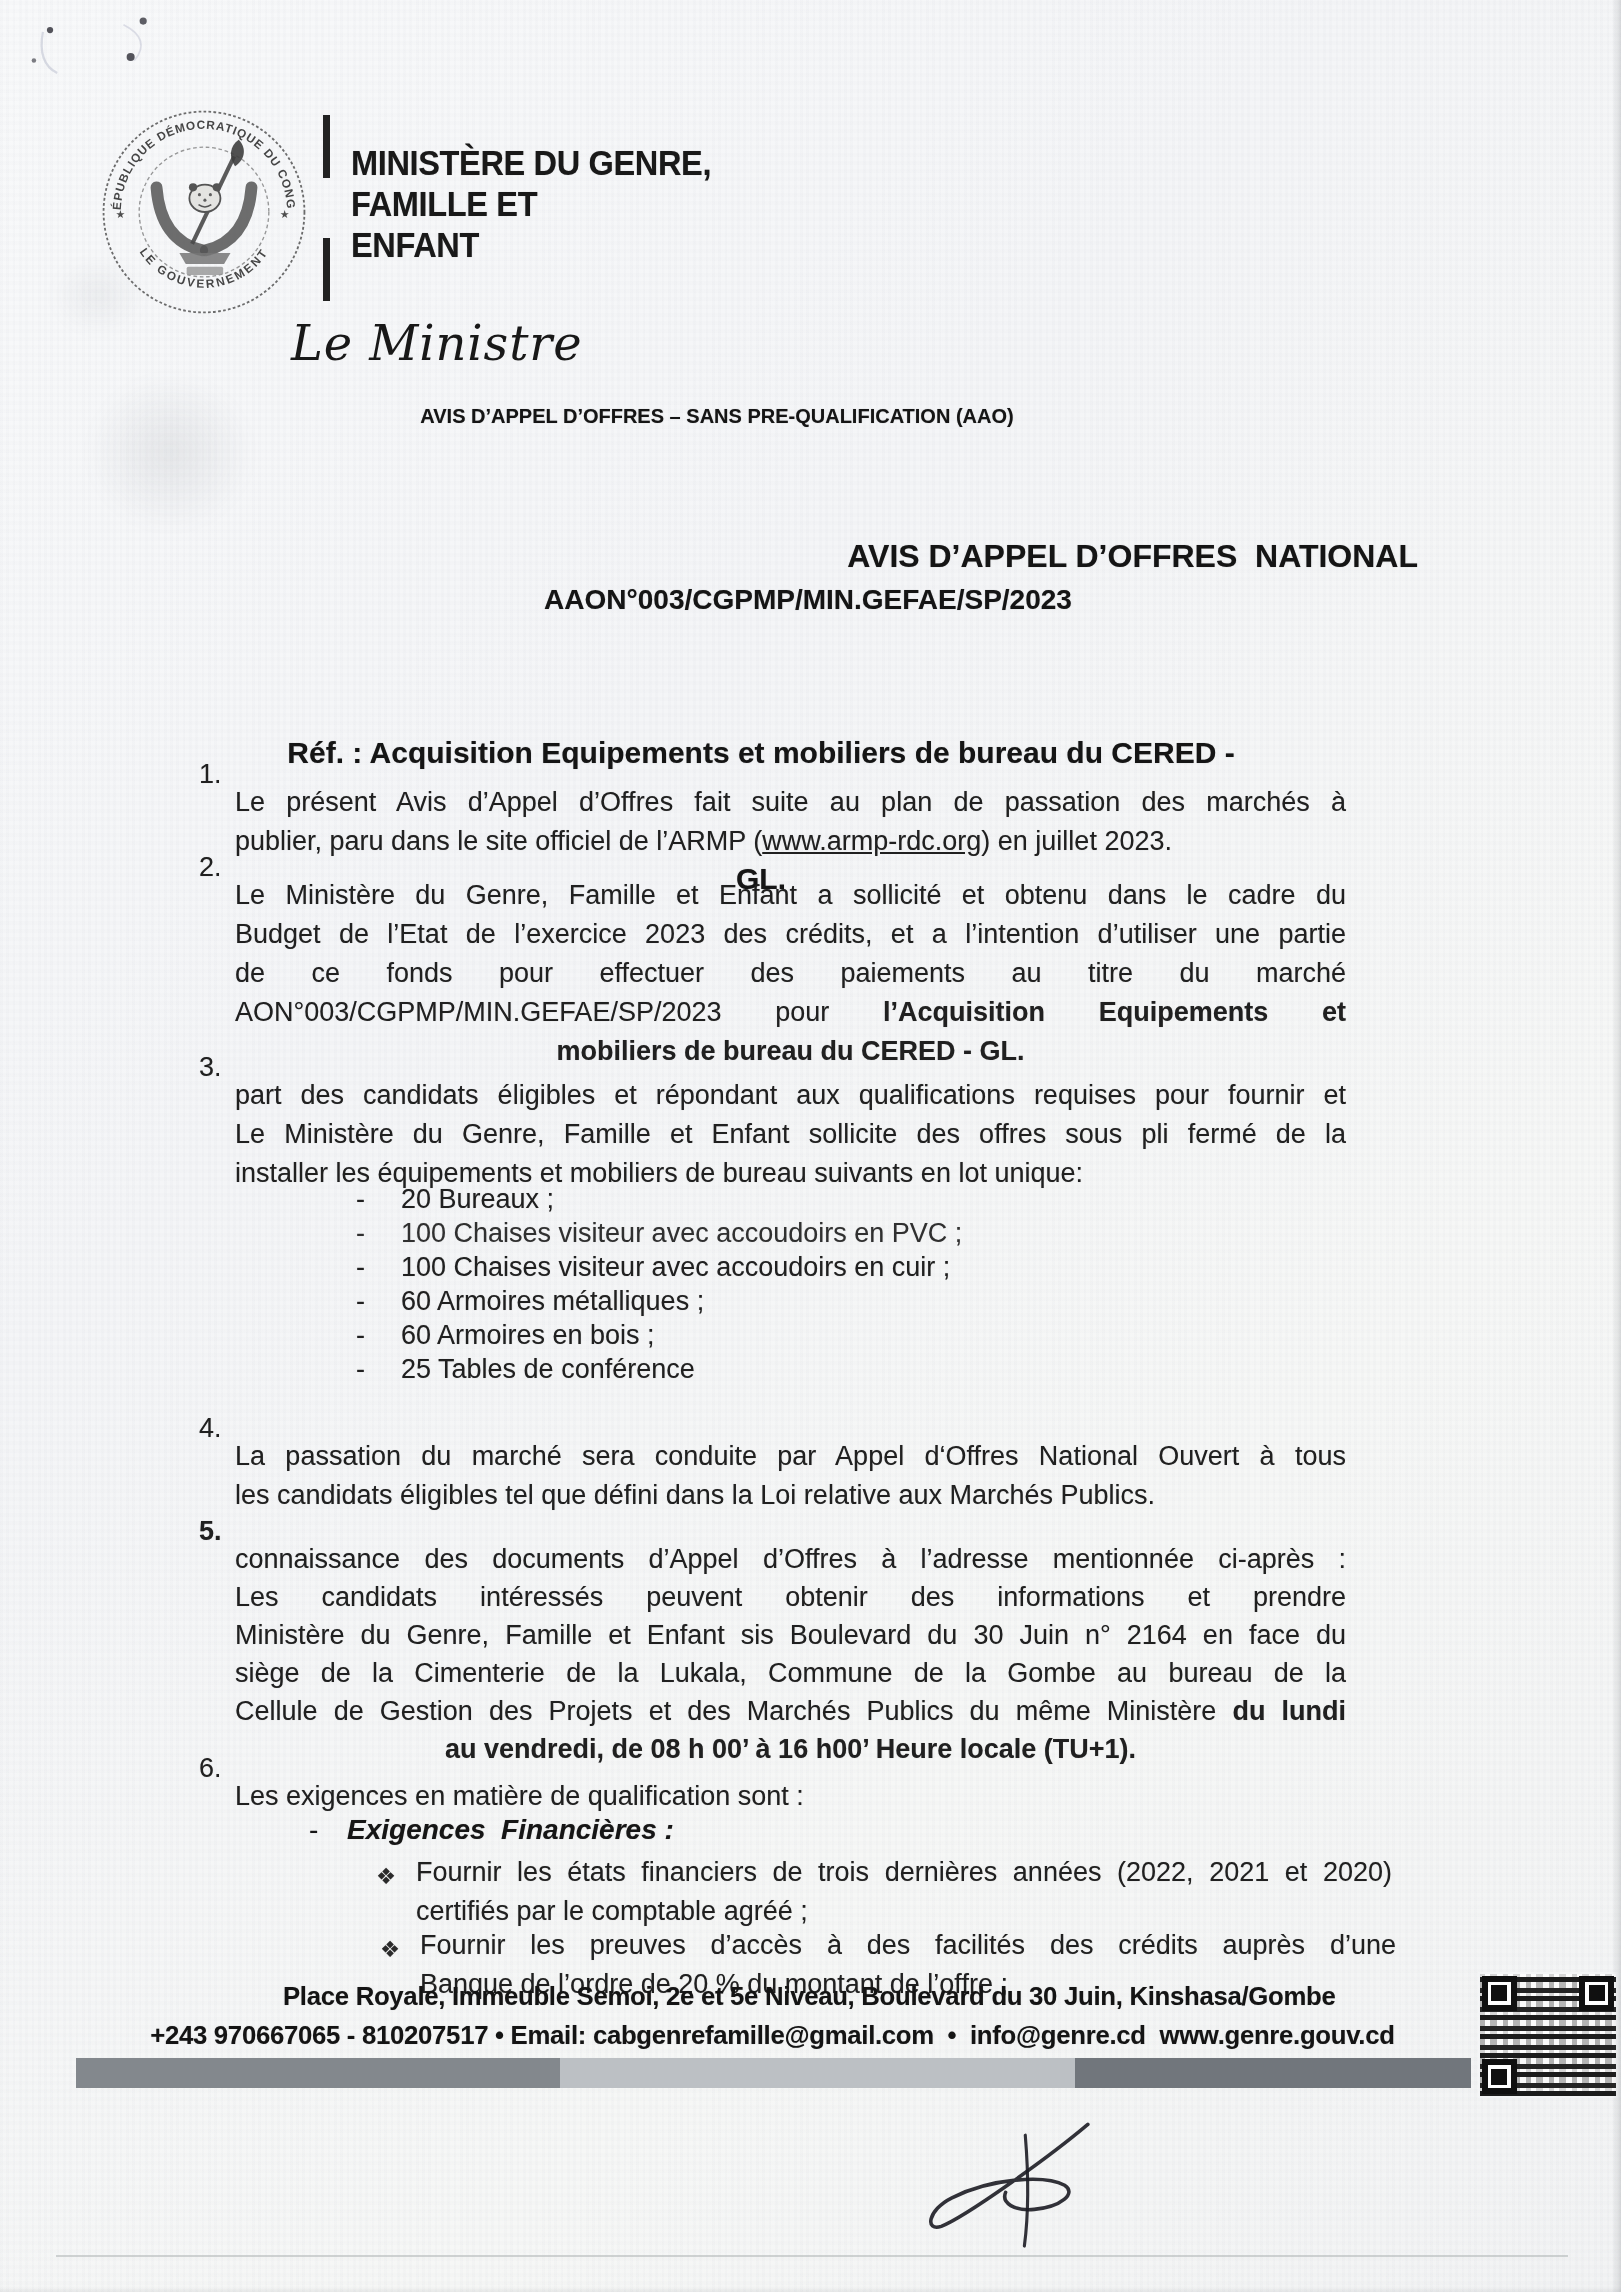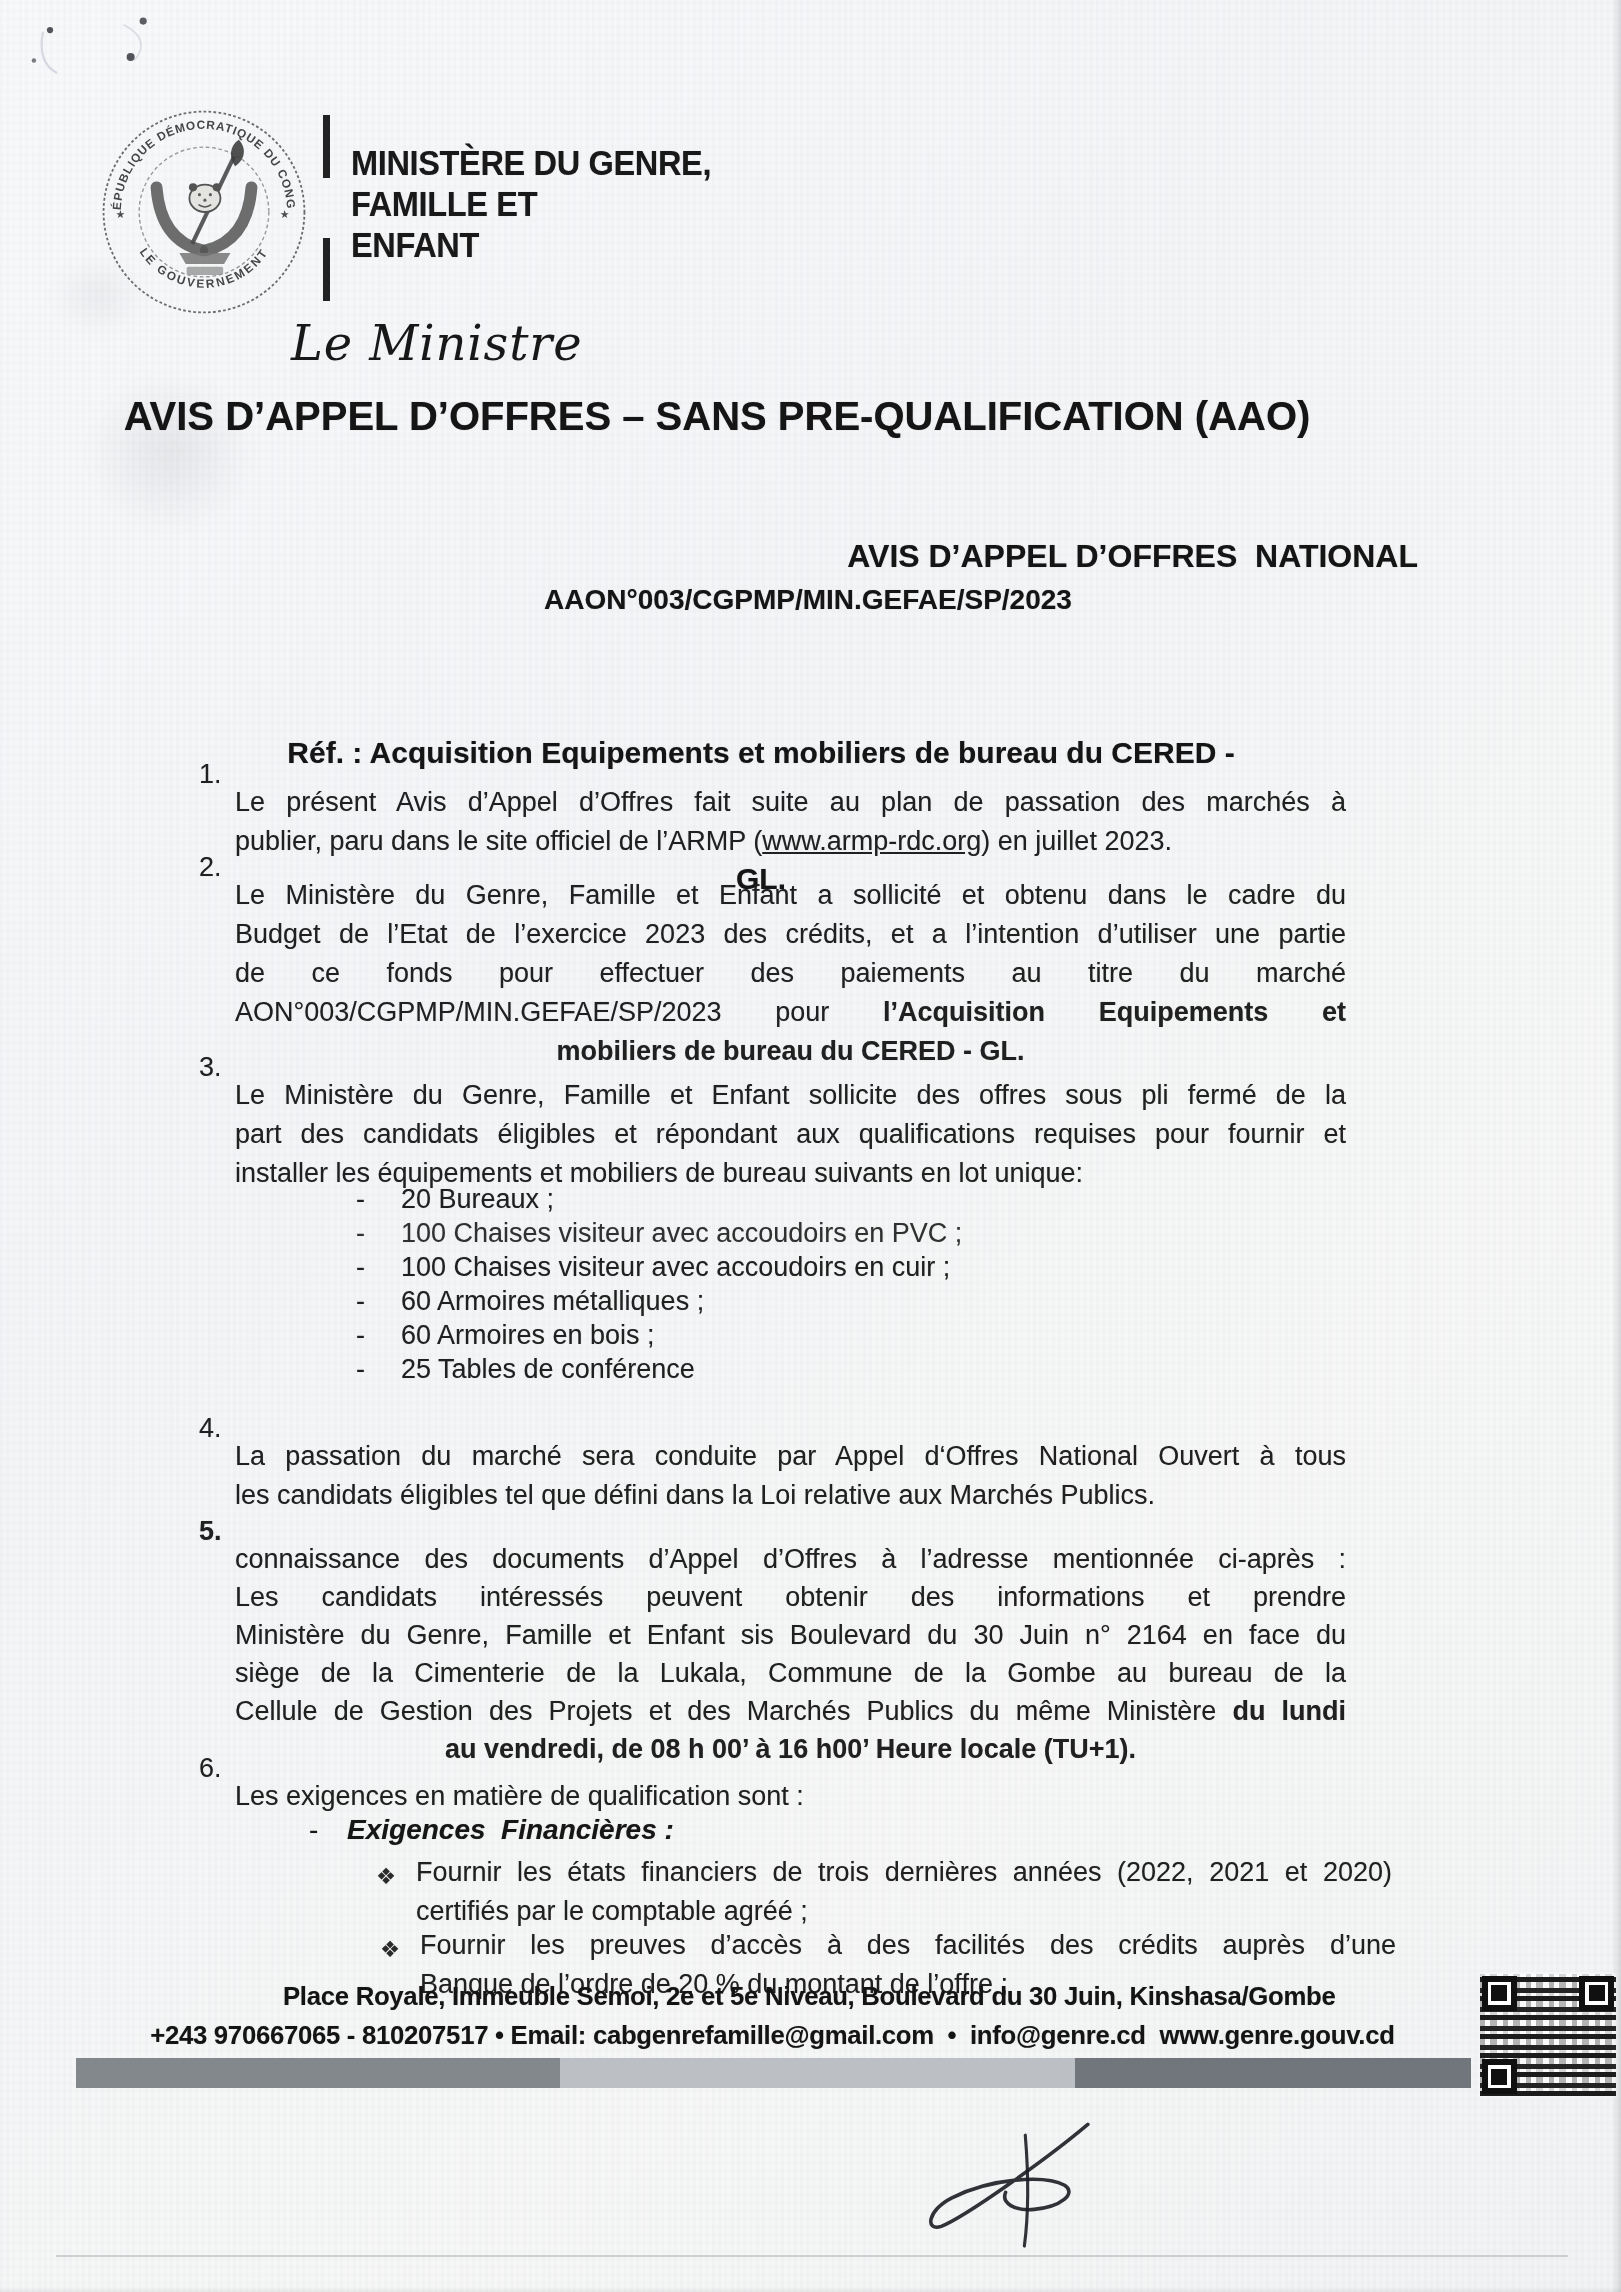--- a/index.html
+++ b/index.html
@@ -33,21 +33,21 @@
   .divider.seg2{top:238px;height:63px;}
   .ministry{position:absolute;left:351px;top:142px;font-weight:700;font-size:35px;line-height:41px;
     letter-spacing:-0.4px;transform:scaleX(.93);transform-origin:left top;color:#191919;
     text-shadow:0 0 0.9px rgba(25,25,25,.35);}
   .role{position:absolute;left:251px;top:315px;font-family:"DejaVu Serif",serif;font-style:italic;
     font-size:48px;color:#181818;letter-spacing:0.9px;filter:blur(0.2px);margin-left:40px;}
 
   
   .t{position:absolute;text-align:center;font-weight:700;white-space:pre-wrap;color:#151515;
      text-shadow:0 0 0.9px rgba(20,20,20,.4);}
-  .t1{left:90px;top:397px;width:1254px;font-size:40px;line-height:39px;}
+  .t1{left:90px;top:397px;width:1254px;font-size:20px;line-height:39px;}
   .t2{left:90px;top:441px;width:1254px;font-size:29.6px;line-height:39px;}
   .t3{left:164px;top:536px;width:1254px;font-size:32px;line-height:41px;text-align:right;}
   .t4{left:181px;top:579px;width:1254px;font-size:28px;line-height:41px;}
   .ref{left:134px;top:648px;width:1254px;font-size:30px;line-height:42px;}
 
   
   .para{position:absolute;display:flex;font-size:27px;line-height:39px;color:#202020;
     text-shadow:0 0 0.9px rgba(30,30,30,.28);}
   .para .num{flex:0 0 36px;width:36px;}
   .para .ptxt{width:1111px;margin-top:28px;}
@@ -186,22 +186,22 @@
       <div class="jline">Budget de l’Etat de l’exercice 2023 des crédits, et a l’intention d’utiliser une partie</div>
       <div class="jline">de ce fonds pour effectuer des paiements au titre du marché</div>
       <div class="jline"><span>AON°003/CGPMP/MIN.GEFAE/SP/2023 pour </span><span class="bold">l’Acquisition Equipements et</span></div>
       <div class="lline bold">mobiliers de bureau du CERED - GL.</div>
     </div>
   </div>
 
   <div class="para p3">
     <div class="num">3.</div>
     <div class="ptxt">
+      <div class="jline">part des candidats éligibles et répondant aux qualifications requises pour fournir et</div>
       <div class="jline">Le Ministère du Genre, Famille et Enfant sollicite des offres sous pli fermé de la</div>
-      <div class="jline">part des candidats éligibles et répondant aux qualifications requises pour fournir et</div>
       <div class="lline">installer les équipements et mobiliers de bureau suivants en lot unique:</div>
     </div>
   </div>
 
   <div class="items">
     <div class="item">
         <span class="dash">-</span>
         <span>20 Bureaux ;</span>
       </div>
     <div class="item blur">

